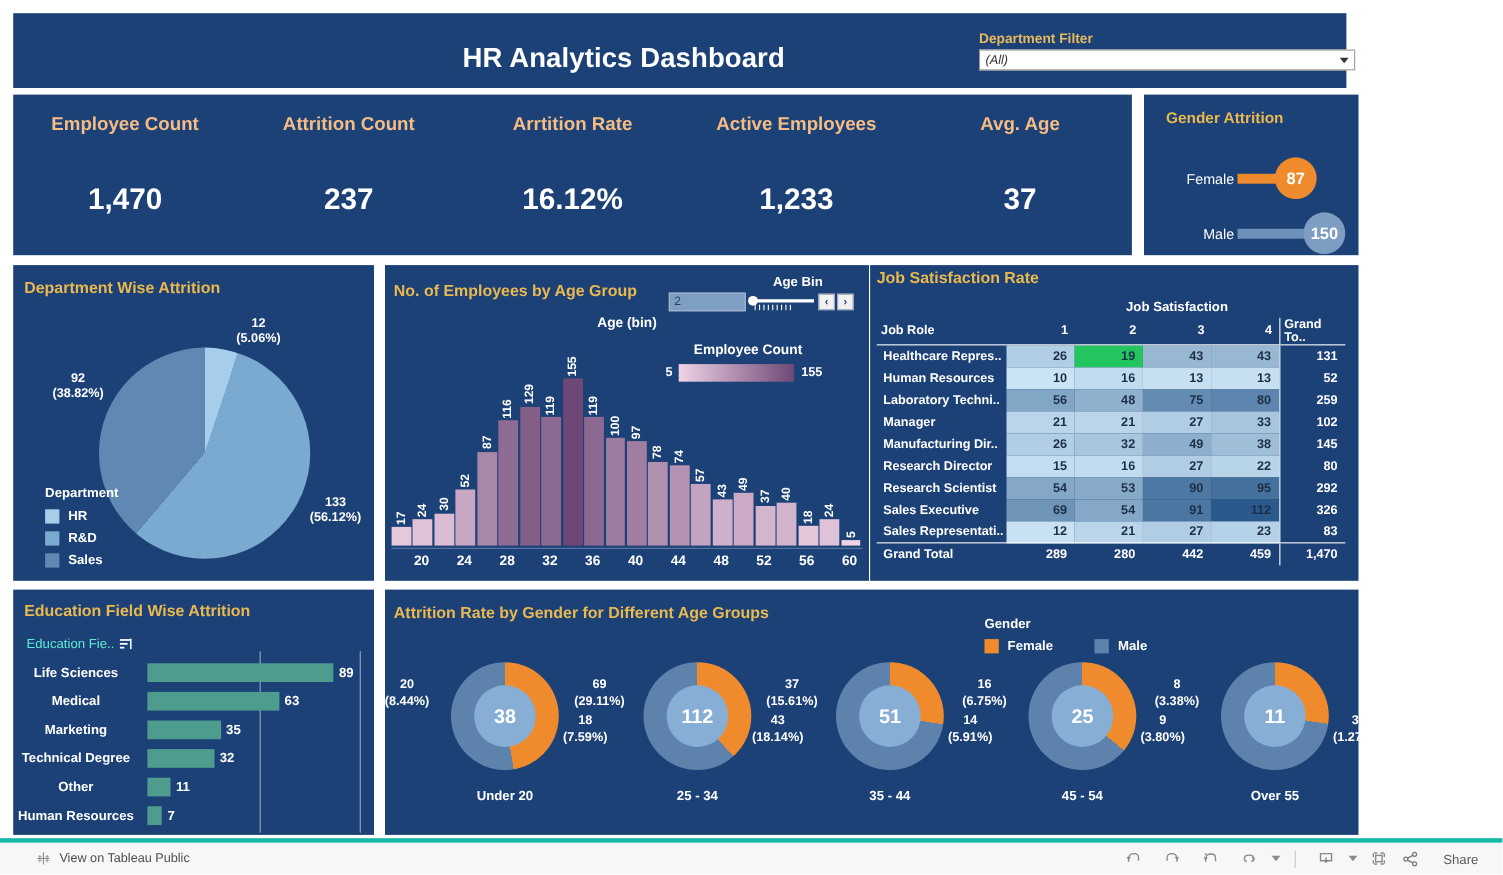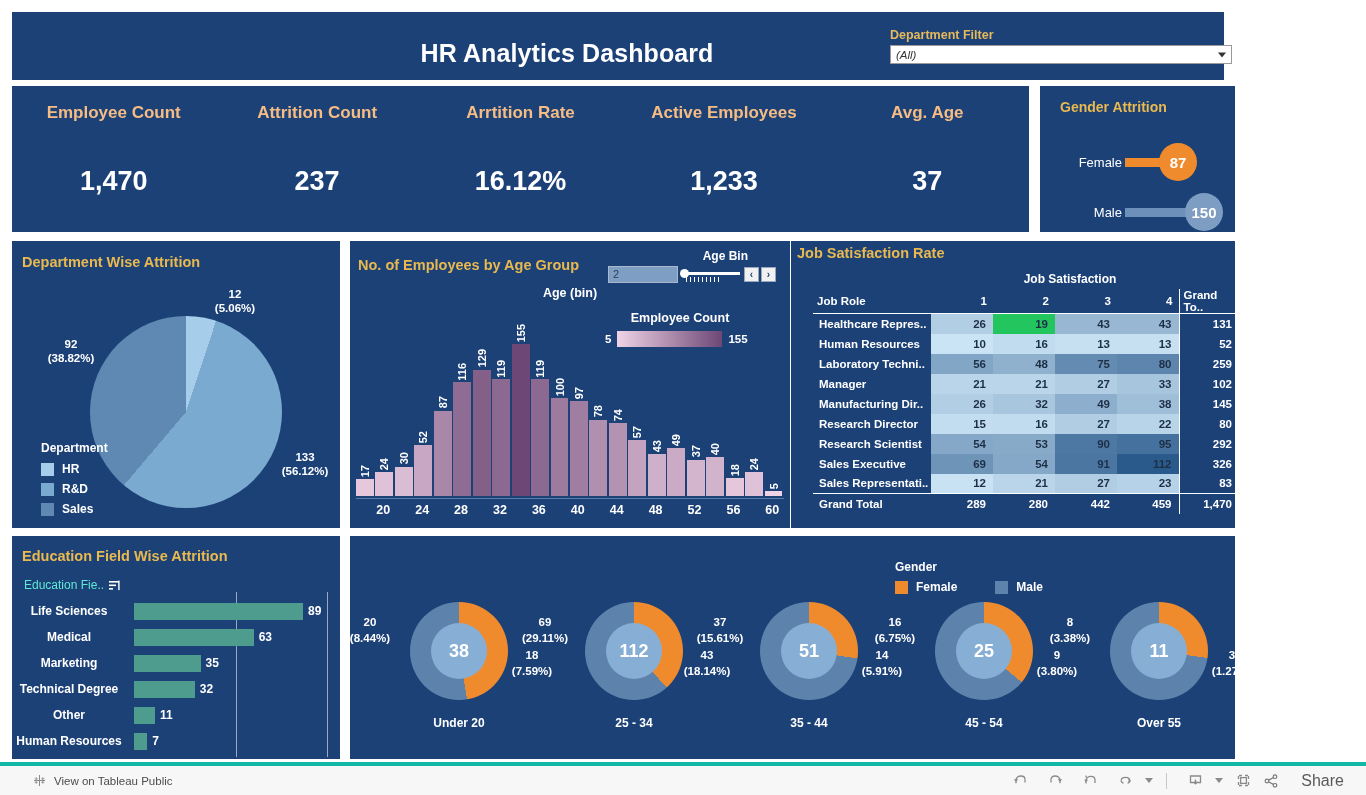--- a/index.html
+++ b/index.html
@@ -121,21 +121,21 @@
     writing-mode: vertical-rl; transform: rotate(180deg);
     margin-bottom: 2px; white-space: nowrap;
   }
   #hist-xaxis { position: absolute; left: 6px; right: 6px; bottom: 8px; height: 22px; border-top: 1px solid #5e7ba6; }
   .hx-tick { position: absolute; top: 4px; color: #ffffff; font-size: 12.5px; font-weight: bold; transform: translateX(-50%); }
 
   
   #table-panel { left: 791px; top: 241px; width: 444px; height: 287px; }
   #table-panel .viz-title { padding: 4px 0 0 6px; }
   #js-super { position: absolute; left: 158px; top: 31px; width: 242px; text-align: center; color: #ffffff; font-size: 12px; font-weight: bold; }
-  #jstable { position: absolute; left: 22px; top: 48px; width: 426px; border-collapse: collapse; }
+  #jstable { position: absolute; left: 6px; top: 48px; width: 426px; border-collapse: collapse; }
   #jstable th, #jstable td { font-size: 11.5px; font-weight: bold; padding: 0; height: 20px; }
   #jstable th { color: #ffffff; text-align: right; padding-right: 6px; border-bottom: 1px solid #ffffff; }
   #jstable th.role-h { text-align: left; padding-left: 4px; }
   #jstable th.gt-h { border-left: 1px solid #ffffff; padding-left: 4px; text-align: left; }
   #jstable td.role { color: #ffffff; text-align: left; padding-left: 6px; width: 118px; }
   #jstable td.num { color: #1d2f47; text-align: right; padding-right: 7px; width: 62px; }
   #jstable td.gt { color: #ffffff; text-align: right; padding-right: 7px; width: 60px; border-left: 1px solid #ffffff; }
   #jstable tr.total td { border-top: 1px solid #ffffff; color: #ffffff; }
   #jstable tr.total td.num { color: #ffffff; }
 
@@ -184,21 +184,21 @@
     position: absolute; left: 0; bottom: 0; width: 1366px; height: 33px;
     background: #f7f7f7; border-top: 4px solid #14b8a6;
     display: flex; align-items: center;
   }
   #tb-left { display: flex; align-items: center; margin-left: 32px; }
   #tb-left .txt { color: #4d4d4d; font-size: 11.5px; margin-left: 7px; }
   #tb-right { margin-left: auto; display: flex; align-items: center; margin-right: 22px; gap: 5px; }
   .tb-btn { display: flex; align-items: center; justify-content: center; width: 30px; height: 24px; color: #7a7a7a; }
   .tb-sep { width: 1px; height: 16px; background: #c9c9c9; margin: 0 8px; }
   .tb-caret { width: 0; height: 0; border-left: 4px solid transparent; border-right: 4px solid transparent; border-top: 5px solid #8a8a8a; }
-  #tb-share { display: flex; align-items: center; gap: 22px; color: #5a5a5a; font-size: 16px; }
+  #tb-share { display: flex; align-items: center; gap: 22px; color: #5a5a5a; font-size: 12px; }
 </style>
 </head>
 <body>
 
 <div id="app">
 
   <div class="panel" id="header">
     <div id="dash-title">HR Analytics Dashboard</div>
     <div id="filter-wrap">
       <div id="filter-label">Department Filter</div>
@@ -569,20 +569,21 @@
           <span class="edu-name">Human Resources</span>
           <span class="edu-barwrap">
             <span class="edu-bar" style="width:13.3px;background:#4d9c8d"></span>
             <span class="edu-val">7</span>
           </span>
         </div>
       </div>
   </div>
 
   <div class="panel" id="donut-panel">
+    <div class="viz-title">Attrition Rate by Gender for Different Age Groups</div>
     <div id="gender-legend">
       <div class="legend-hdr">Gender</div>
       <div class="row">
         <span class="legend-item">
           <span class="legend-swatch" style="background:#ef8b2c"></span>
           <span class="legend-text">Female</span>
         </span>
         <span class="legend-item">
           <span class="legend-swatch" style="background:#5d83ad"></span>
           <span class="legend-text">Male</span>

